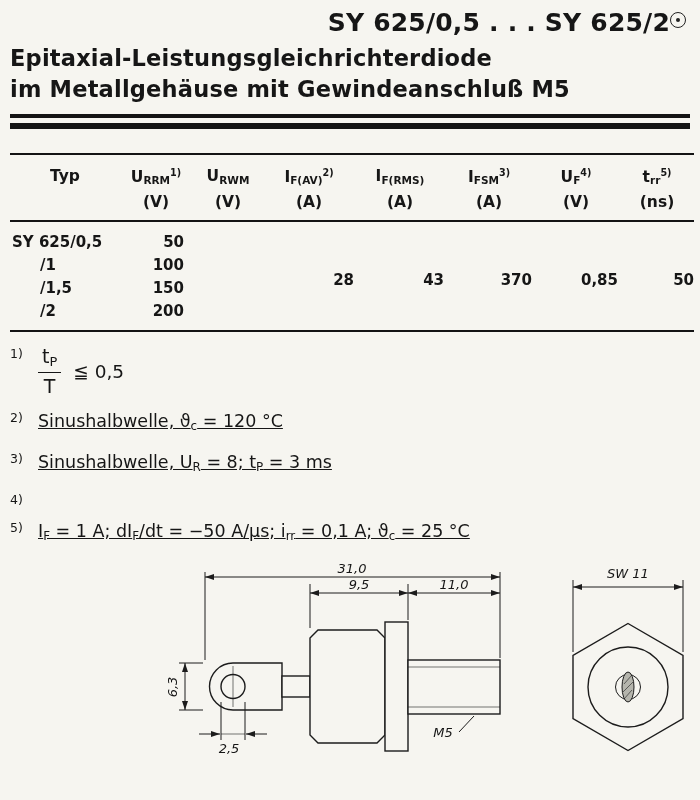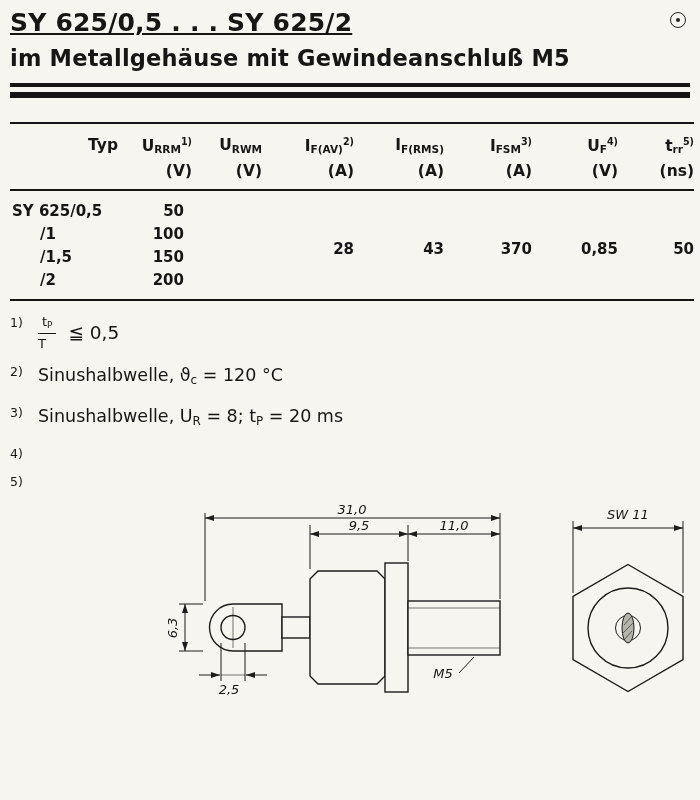--- a/index.html
+++ b/index.html
@@ -5,54 +5,54 @@
   * { box-sizing: border-box; }
   html, body { margin: 0; padding: 0; }
   body {
     width: 700px; height: 800px; overflow: hidden;
     background: #f6f5f0;
     color: #161616;
     font-family: "DejaVu Sans", "Liberation Sans", sans-serif;
   }
   .page { padding: 8px 10px 0 10px; position: relative; }
 
-  .header-row { display: flex; justify-content: space-between; align-items: flex-start; text-decoration: underline; }
+  .header-row { display: flex; justify-content: flex-end; align-items: flex-start; }
   .title { margin: 0; font-size: 25px; font-weight: bold; letter-spacing: 0.2px; }
   .reg-mark { width: 16px; height: 16px; border: 1.6px solid #222; border-radius: 50%;
               display: flex; align-items: center; justify-content: center; margin: 4px 4px 0 0; }
   .reg-dot { width: 4px; height: 4px; background: #222; border-radius: 50%; }
 
   .subtitle { font-size: 22.5px; font-weight: bold; line-height: 31px; margin-top: 6px; letter-spacing: 0.2px; }
   .rule-a { height: 4px; background: #141414; margin-top: 9px; }
   .rule-b { height: 6px; background: #141414; margin-top: 5px; }
 
   table.ratings { border-collapse: collapse; table-layout: fixed; width: 684px; margin-top: 24px;
                   border-top: 2px solid #141414; border-bottom: 2px solid #141414; }
-  .ratings th { text-align: right; vertical-align: top; font-weight: bold; font-size: 15.5px;
+  .ratings th { text-align: center; vertical-align: top; font-weight: bold; font-size: 15.5px;
                 padding: 12px 0 9px 2px; border-bottom: 2px solid #141414; }
   .ratings th .unit { margin-top: 7px; font-weight: bold; }
   .ratings td { font-size: 15px; line-height: 23px; padding: 0; font-weight: bold; }
   .ratings tbody tr.first td { padding-top: 9px; margin-left: 40px; }
   .ratings tbody tr.last td { padding-bottom: 7px; }
   td.typ { padding-left: 2px; }
   td.typ.indent { padding-left: 30px; }
   td.val { text-align: right; padding-right: 8px; }
   td.shared { text-align: right; vertical-align: middle; }
 
   .sub { font-size: 0.68em; vertical-align: -0.25em; }
   .sup { font-size: 0.62em; vertical-align: 0.6em; }
 
   .junction { margin-top: 15px; font-size: 19.5px; font-weight: 500; letter-spacing: 0.2px; }
 
   .footnotes { margin-top: 13px; }
   .footnote { display: flex; align-items: flex-start; margin-bottom: 12px; font-size: 17.5px; font-weight: 500; }
   .fn-marker { flex: 0 0 28px; font-size: 12.5px; padding-top: 1px; }
-  .fn-text { line-height: 24px; }
+  .fn-text { line-height: 24px; text-decoration: underline; }
   .fn-body-frac { display: flex; align-items: center; }
-  .frac { font-size: 13px; }
+  .frac { text-align: center; font-size: 19px; }
   .frac .num { display: block; border-bottom: 1.8px solid #161616; padding: 0 4px 2px 4px; }
   .frac .den { display: block; padding-top: 2px; }
   .fn-rest { margin-left: 12px; font-size: 18.5px; }
 
   .drawing { display: block; margin: 12px 0 0 -10px; }
   .dim { stroke: #1c1c1c; stroke-width: 1; fill: none; }
   .thin { stroke-width: 0.6; }
   .part { stroke: #1c1c1c; stroke-width: 1.4; fill: #f6f5f0; }
   .dim-label { font-style: italic; font-size: 13px; fill: #161616;
                font-family: "DejaVu Sans", "Liberation Sans", sans-serif; }
@@ -63,20 +63,21 @@
 <div class="page">
 
   <div class="header-row">
     <h1 class="title">SY 625/0,5 . . . SY 625/2</h1>
     <div class="reg-mark">
       <span class="reg-dot"></span>
     </div>
   </div>
 
   <div class="subtitle">
+    <div>Epitaxial-Leistungsgleichrichterdiode</div>
     <div>im Metallgehäuse mit Gewindeanschluß M5</div>
   </div>
 
   <div class="rule-a"></div>
   <div class="rule-b"></div>
 
   <table class="ratings">
     <colgroup>
       <col style="width:108px">
         <col style="width:74px">
@@ -163,29 +164,30 @@
       </span>
     </div>
 
     <div class="footnote">
       <span class="fn-marker">2)</span>
       <span class="fn-text"><span>Sinushalbwelle, ϑ</span><span class="sub">c</span><span> = 120 °C</span></span>
     </div>
 
     <div class="footnote">
       <span class="fn-marker">3)</span>
-      <span class="fn-text"><span>Sinushalbwelle, U</span><span class="sub">R</span><span> = 8; t</span><span class="sub">P</span><span> = 20 ms</span></span>
+      <span class="fn-text"><span>Sinushalbwelle, U</span><span class="sub">R</span><span> = 8; t</span><span class="sub">P</span><span> = 3 ms</span></span>
     </div>
 
     <div class="footnote">
       <span class="fn-marker">4)</span>
     </div>
 
     <div class="footnote">
       <span class="fn-marker">5)</span>
+      <span class="fn-text"><span>I</span><span class="sub">F</span><span> = 1 A; dI</span><span class="sub">F</span><span>/dt = −50 A/μs; i</span><span class="sub">rr</span><span> = 0,1 A; ϑ</span><span class="sub">c</span><span> = 25 °C</span></span>
     </div>
 
   </div>
 
   <svg class="drawing" width="700" height="214" viewBox="0 0 700 214" xmlns="http://www.w3.org/2000/svg">
     <defs>
       <marker id="ah" markerWidth="9" markerHeight="6" refX="9" refY="3" orient="auto-start-reverse" markerUnits="userSpaceOnUse">
         <path d="M0,0 L9,3 L0,6 Z" fill="#1c1c1c"></path>
       </marker>
     </defs>

